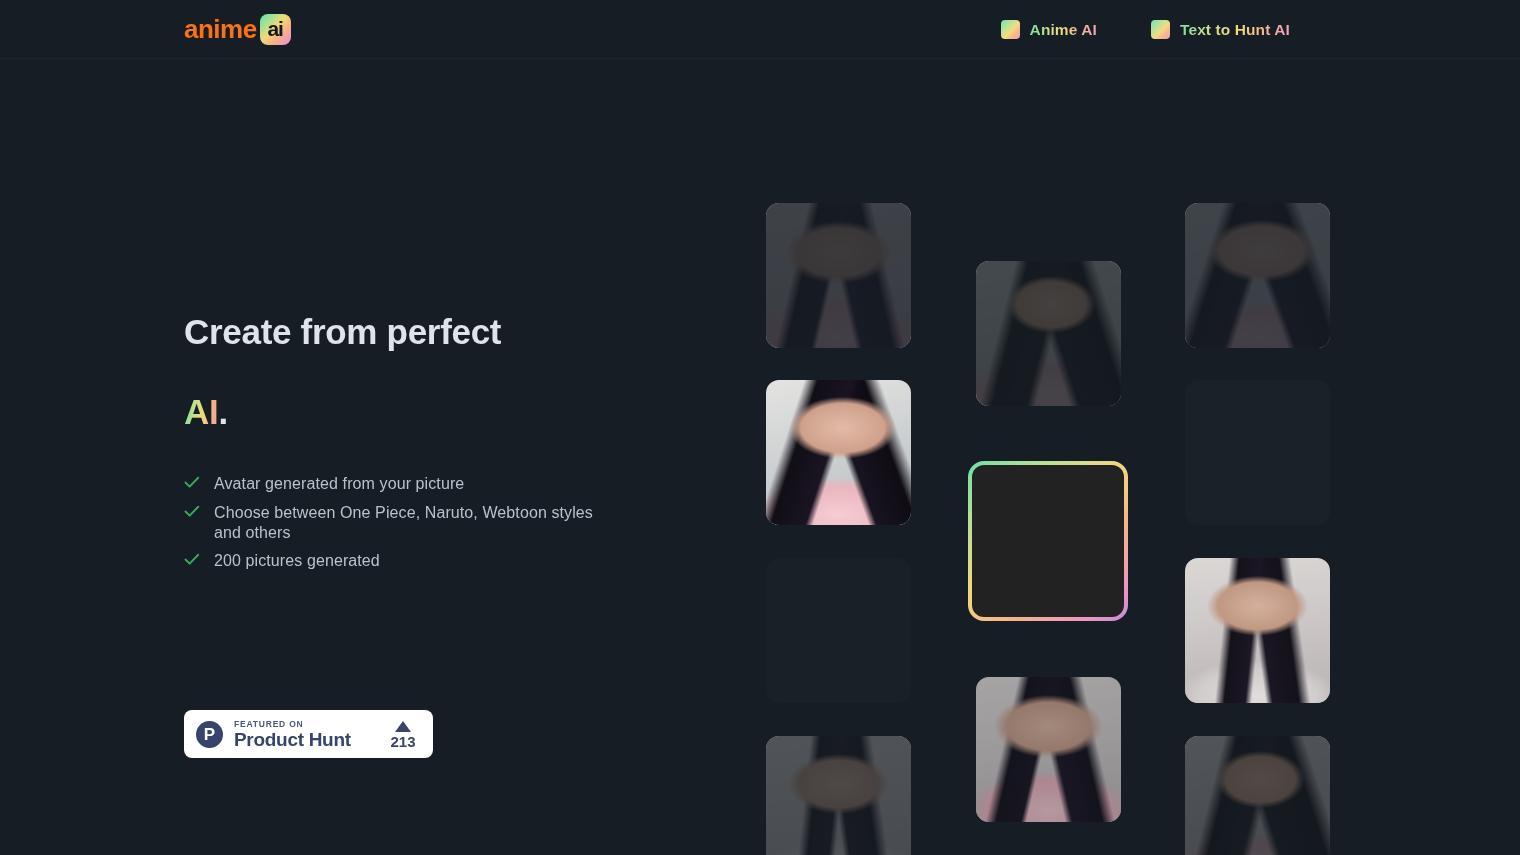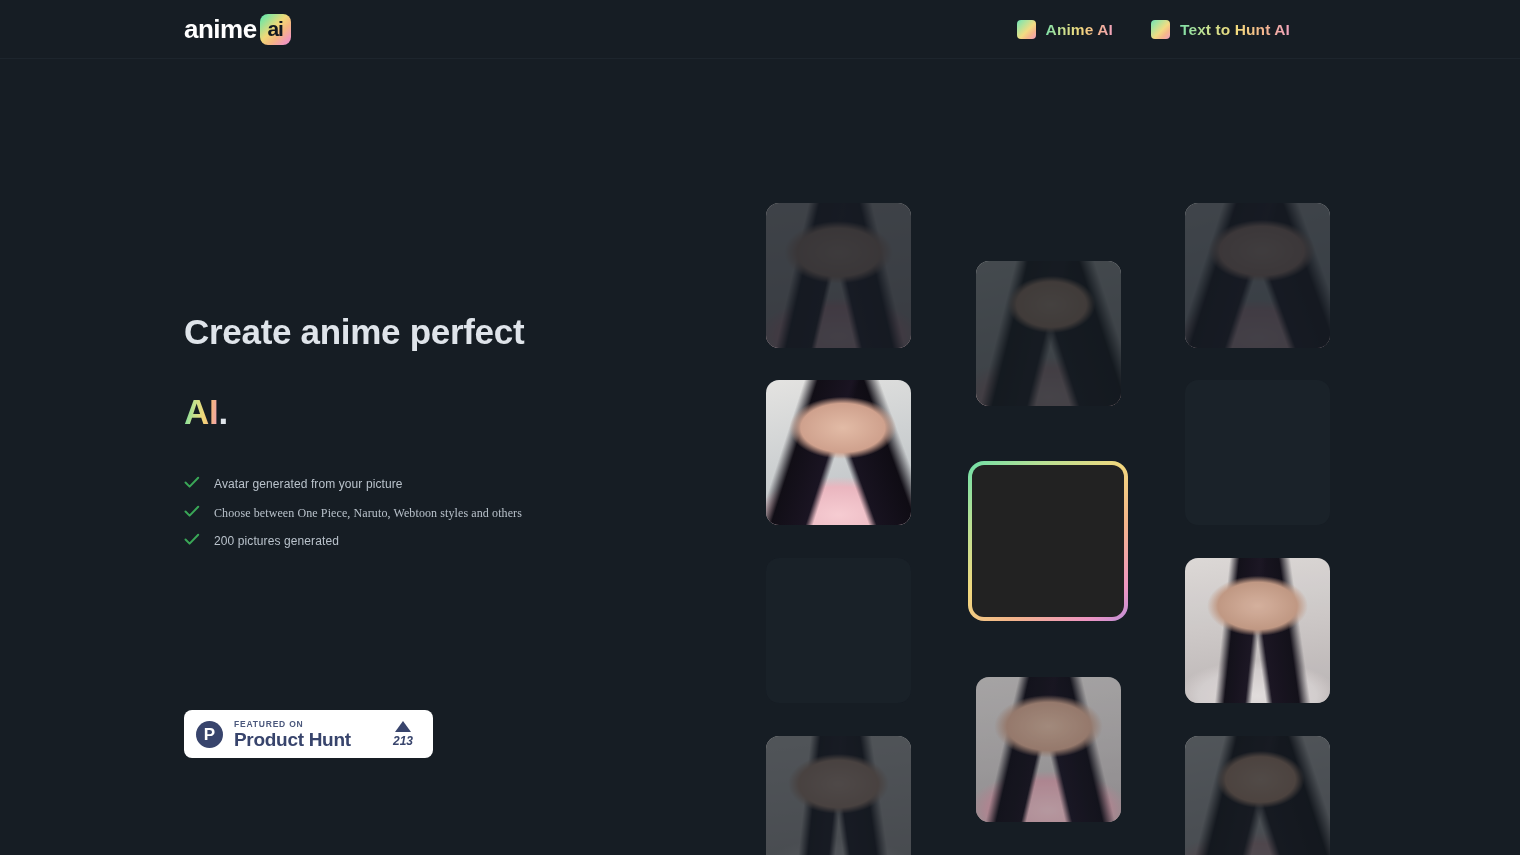--- a/index.html
+++ b/index.html
@@ -13,33 +13,33 @@
 
   
   .header {
     position:absolute; top:0; left:0; width:1520px; height:59px;
     border-bottom:1px solid #1d252d;
     background:#161d24;
     z-index:20;
   }
   .logo { position:absolute; left:184px; top:14px; display:flex; align-items:center; gap:3px; }
   .logo-word {
-    font-size:26px; font-weight:bold; color:#ffffff; letter-spacing:-0.5px;
+    font-size:26px; font-weight:bold; color:#f97316; letter-spacing:-0.5px;
   }
   .logo-badge {
     width:31px; height:31px; border-radius:8px;
     background:linear-gradient(135deg,#58e6b0 0%,#8fe39a 18%,#f0d977 45%,#f5b681 65%,#f29ab8 85%,#e892c8 100%);
     position:relative; display:flex; align-items:center; justify-content:center;
   }
   .logo-badge-text {
     font-size:21px; font-weight:bold; color:#121920; line-height:1;
     letter-spacing:-1px; position:relative; top:-1px;
   }
 
-  .nav { position:absolute; right:230px; top:0; height:59px; display:flex; align-items:center; gap:38px; }
+  .nav { position:absolute; right:230px; top:0; height:59px; display:flex; align-items:center; gap:54px; }
   .nav-item { display:flex; align-items:center; gap:10px; cursor:pointer; }
   .nav-icon {
     width:19px; height:19px; border-radius:4px;
     background:linear-gradient(135deg,#6fe3b6 0%,#b6e39a 30%,#f2dc83 55%,#f5b88a 75%,#f0a0c0 100%);
     flex:none;
   }
   .nav-label {
     font-size:15.5px; font-weight:bold; letter-spacing:0.1px;
     background:linear-gradient(90deg,#7fe0a8 0%,#cfe08d 28%,#f2d97e 52%,#f4b78c 75%,#f0a2bd 100%);
     -webkit-background-clip:text; background-clip:text; color:transparent;
@@ -55,25 +55,25 @@
   .headline .grad {
     background:linear-gradient(95deg,#6fe0a0 0%,#c6e08c 32%,#f2d878 58%,#f4b383 80%,#ef9ebd 100%);
     -webkit-background-clip:text; background-clip:text; color:transparent;
   }
   .headline .dot { color:#dfe4ea; }
 
   .features { position:absolute; left:184px; top:474px; width:420px; }
   .feature {
     display:flex; align-items:flex-start; gap:14px; margin-bottom:9px;
   }
-  .feature:nth-child(2) { margin-bottom:8px;font-family:Liberation Serif, serif; }
+  .feature:nth-child(2) { margin-bottom:8px; }
   .check { width:16px; flex:none; position:relative; top:2px; }
   .check svg { display:block; }
   .feature-text {
-    font-size:12px; line-height:20px; color:#b9c2cb; letter-spacing:0.1px;
+    font-size:16px; line-height:20px; color:#b9c2cb; letter-spacing:0.1px;
   }
 
   .cta {
     position:absolute; left:184px; top:620px;
     width:303px; height:52px; border-radius:10px; border:none;
     background:linear-gradient(100deg,#5fe3b3 0%,#8de0a0 20%,#f0d979 45%,#f5bb86 68%,#ef95c4 100%);
     color:#13191f; font-size:16px; font-weight:bold;
     font-family:"Liberation Sans", sans-serif;
     cursor:pointer; letter-spacing:0.1px;
   }
@@ -98,21 +98,21 @@
     font-size:19px; font-weight:bold; color:#38446c; line-height:21px; letter-spacing:-0.3px;
   }
   .ph-vote {
     width:54px; flex:none; display:flex; flex-direction:column;
     align-items:center; justify-content:center; padding-right:6px;
   }
   .ph-arrow {
     width:0; height:0; border-left:8px solid transparent; border-right:8px solid transparent;
     border-bottom:11px solid #38446c; margin-bottom:3px;
   }
-  .ph-count { font-size:12px; font-weight:bold; color:#38446c; line-height:13px;font-style:italic; }
+  .ph-count { font-size:15px; font-weight:bold; color:#38446c; line-height:13px; }
 
   
   .grid { position:absolute; left:0; top:0; width:1520px; height:855px; pointer-events:none; }
   .card {
     position:absolute; border-radius:13px; overflow:hidden;
     background:#1a2229; pointer-events:auto;
   }
   .card .art { position:absolute; inset:0; }
   .card .veil {
     position:absolute; inset:0; background:#161d24;
@@ -192,21 +192,21 @@
         <div class="veil" style="opacity: 0.05;"></div>
       </div>
       <div class="card" style="left: 1185px; top: 736px; width: 145px; height: 145px;">
         <div class="art" style="background: radial-gradient(40% 26% at 52% 30%, rgb(232, 190, 161) 0%, rgb(215, 165, 134) 60%, rgba(215, 165, 134, 0) 76%), radial-gradient(9% 5% at 52% 42%, rgb(201, 112, 95) 0%, rgba(201, 112, 95, 0) 70%), linear-gradient(104deg, rgba(14, 12, 16, 0) 22%, rgb(16, 14, 19) 29%, rgb(26, 22, 30) 48%, rgba(26, 22, 30, 0) 53%), linear-gradient(252deg, rgba(14, 12, 16, 0) 14%, rgb(14, 12, 17) 22%, rgb(23, 19, 28) 46%, rgba(23, 19, 28, 0) 51%), radial-gradient(78% 34% at 50% 94%, rgb(240, 203, 204) 0%, rgb(224, 176, 180) 58%, rgba(224, 176, 180, 0) 82%), linear-gradient(166deg, rgb(233, 231, 228) 0%, rgb(213, 210, 209) 44%, rgb(189, 185, 186) 100%);"></div>
         <div class="veil" style="opacity: 0.72;"></div>
       </div>
     </div>
 
   <div class="hero-left">
     <h1 class="headline">
-      <span>Create anime perfect</span><br>
+      <span>Create from perfect</span><br>
       <br>
       <span class="grad">AI</span><span class="dot">.</span>
     </h1>
   </div>
 
   <div class="features">
     <div class="feature">
       <span class="check">
         <svg width="16" height="13" viewBox="0 0 16 13">
             <path d="M1.5 6.5 L5.6 10.6 L14.2 1.8" fill="none" stroke="#3aa757" stroke-width="2" stroke-linecap="round" stroke-linejoin="round"></path>

